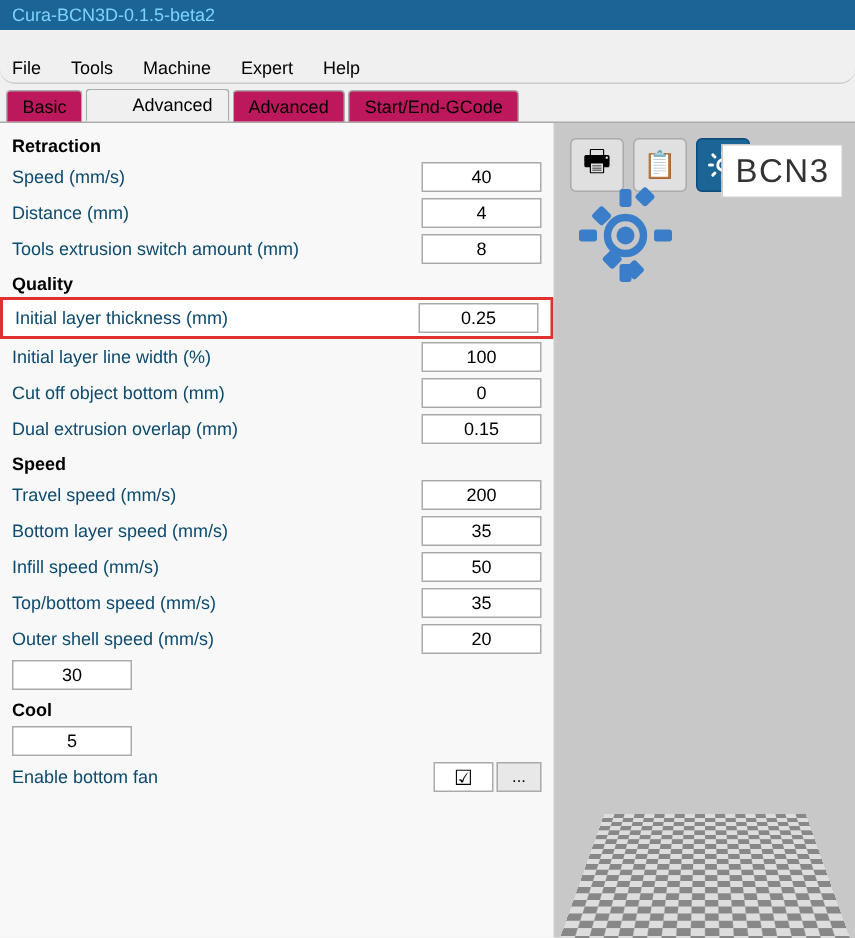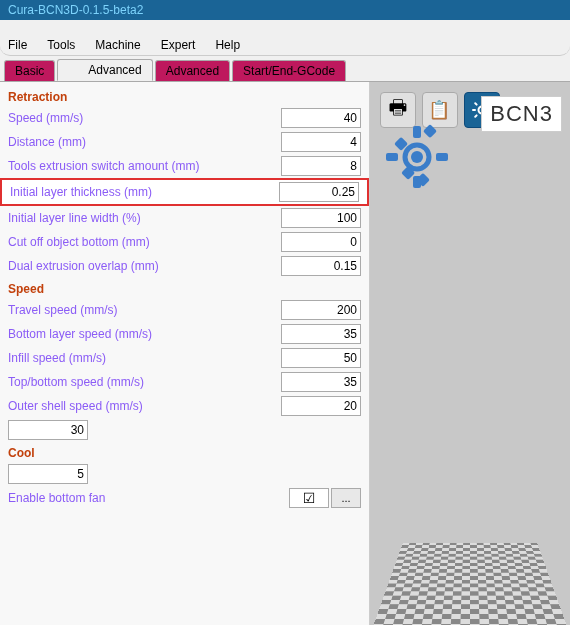--- a/index.html
+++ b/index.html
@@ -80,47 +80,47 @@
       border-right: 1px solid #ccc;
       overflow-y: auto;
       padding: 4px 0;
     }
 
     
     .section-header {
       font-weight: bold;
       font-size: 12px;
       padding: 4px 8px 2px 8px;
-      color: #c2410c;
+      color: #000000;
     }
 
     
     .setting-row {
       display: flex;
       align-items: center;
       padding: 2px 8px;
       min-height: 22px;
     }
     .setting-row.highlighted {
       background: #fff;
       border: 2px solid #e03030;
     }
     .setting-label {
       flex: 1;
       font-size: 12px;
-      color: #8b5cf6;
+      color: #0c4a6e;
     }
     .setting-input {
       width: 80px;
       height: 20px;
       border: 1px solid #aaa;
       background: white;
       font-size: 12px;
       padding: 1px 3px;
-      text-align: right;
+      text-align: center;
     }
 
     
     .checkbox-cell {
       display: flex;
       gap: 2px;
     }
     .checkbox-display {
       width: 40px;
       height: 20px;
@@ -223,20 +223,21 @@
     </div>
     <div class="setting-row">
       <span class="setting-label">Distance (mm)</span>
       <input class="setting-input" type="text" value="4" style="">
     </div>
     <div class="setting-row">
       <span class="setting-label">Tools extrusion switch amount (mm)</span>
       <input class="setting-input" type="text" value="8" style="">
     </div>
 
+    <div class="section-header">Quality</div>
     <div class="setting-row highlighted">
       <span class="setting-label">Initial layer thickness (mm)</span>
       <input class="setting-input" type="text" value="0.25" style="">
     </div>
     <div class="setting-row">
       <span class="setting-label">Initial layer line width (%)</span>
       <input class="setting-input" type="text" value="100" style="">
     </div>
     <div class="setting-row">
       <span class="setting-label">Cut off object bottom (mm)</span>

